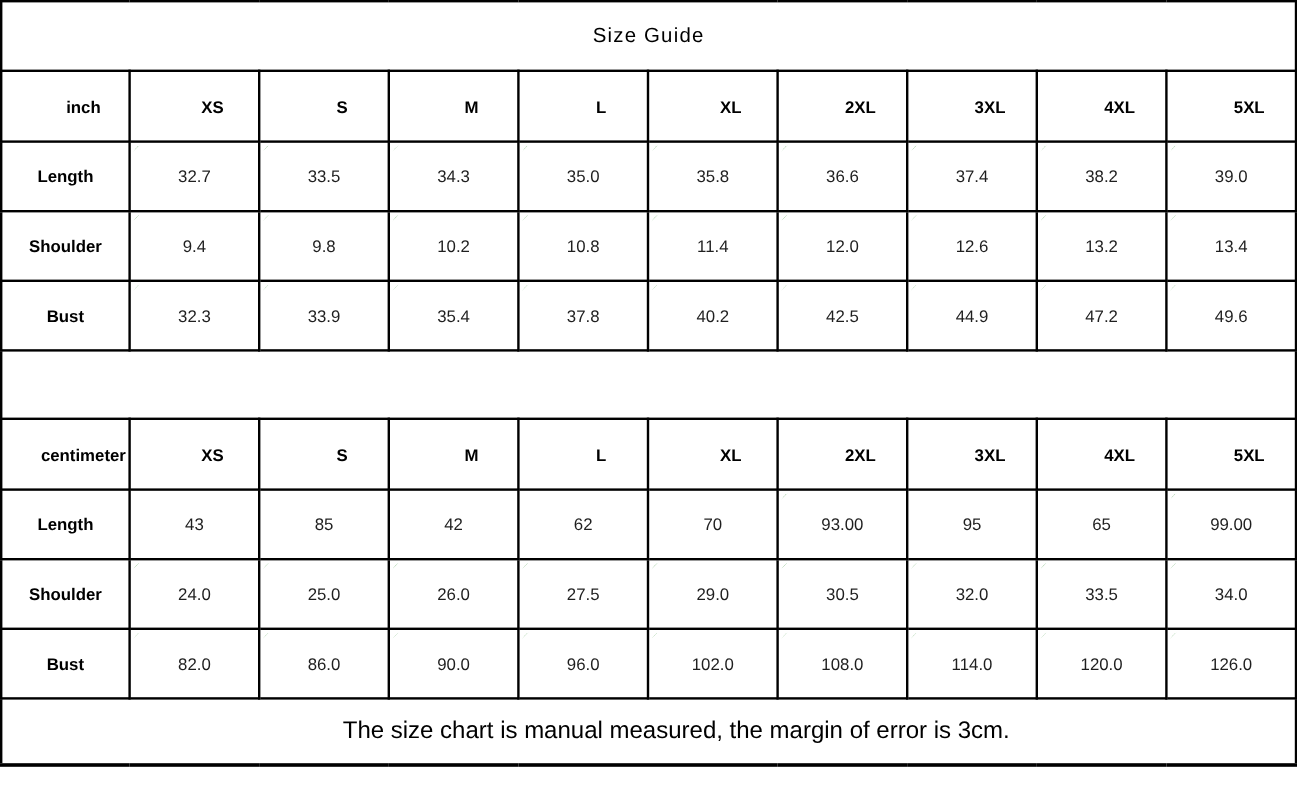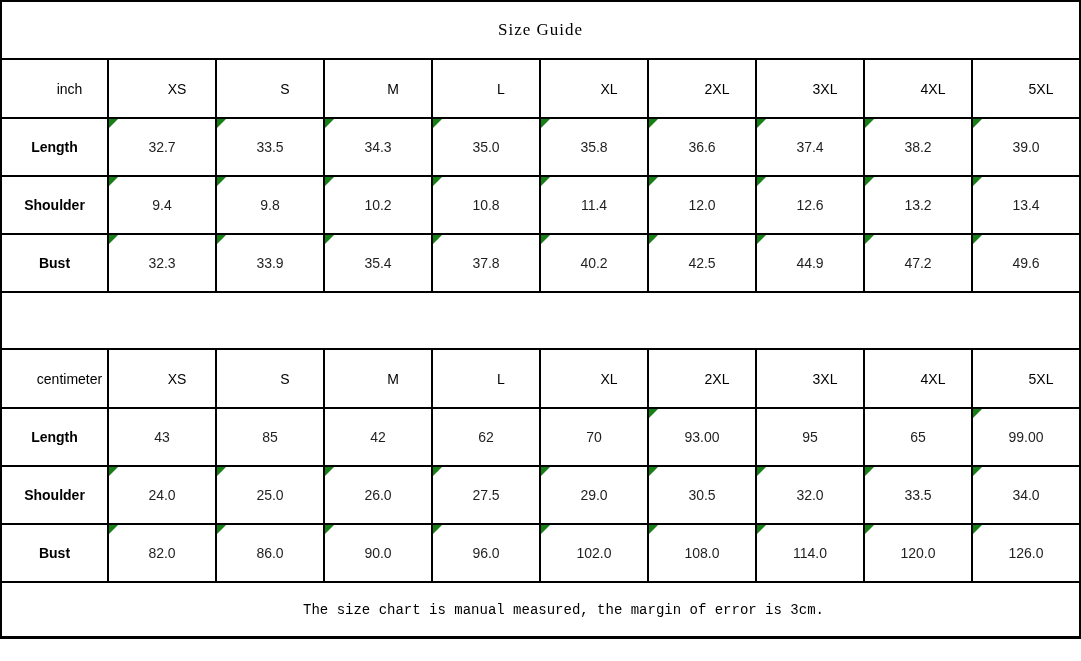--- a/index.html
+++ b/index.html
@@ -20,48 +20,49 @@
   }
   td, th {
     border: 2px solid #000000;
     text-align: center;
     vertical-align: middle;
     padding: 0;
     overflow: hidden;
   }
   tr.title-row td {
     height: 56px;
-    font-family: Liberation Serif, serif;
+    font-family: Liberation Sans, sans-serif;
     font-size: 17px;
     font-weight: normal;
     letter-spacing: 1px;
   }
   tr.header-row th {
     height: 57px;
     font-size: 14px;
-    font-weight: normal;
+    font-weight: bold;
     padding-left: 30px;
   }
   tr.data-row td {
     height: 56px;
     font-size: 14px;
     color: #1f1f1f;
     position: relative;
+    border-radius: 14px;
   }
   tr.data-row td.row-label {
     font-weight: bold;
     color: #000000;
   }
   tr.gap-row td {
     height: 55px;
   }
   tr.footer-row td {
     height: 53px;
-    font-family: Liberation Mono, monospace;
-    font-size: 14px;
+    font-family: Liberation Sans, sans-serif;
+    font-size: 20px;
     letter-spacing: 0px;
     padding-left: 46px;
   }
   span.tri {
     position: absolute;
     top: 0;
     left: 0;
     width: 0;
     height: 0;
     border-top: 9px solid #168016;

